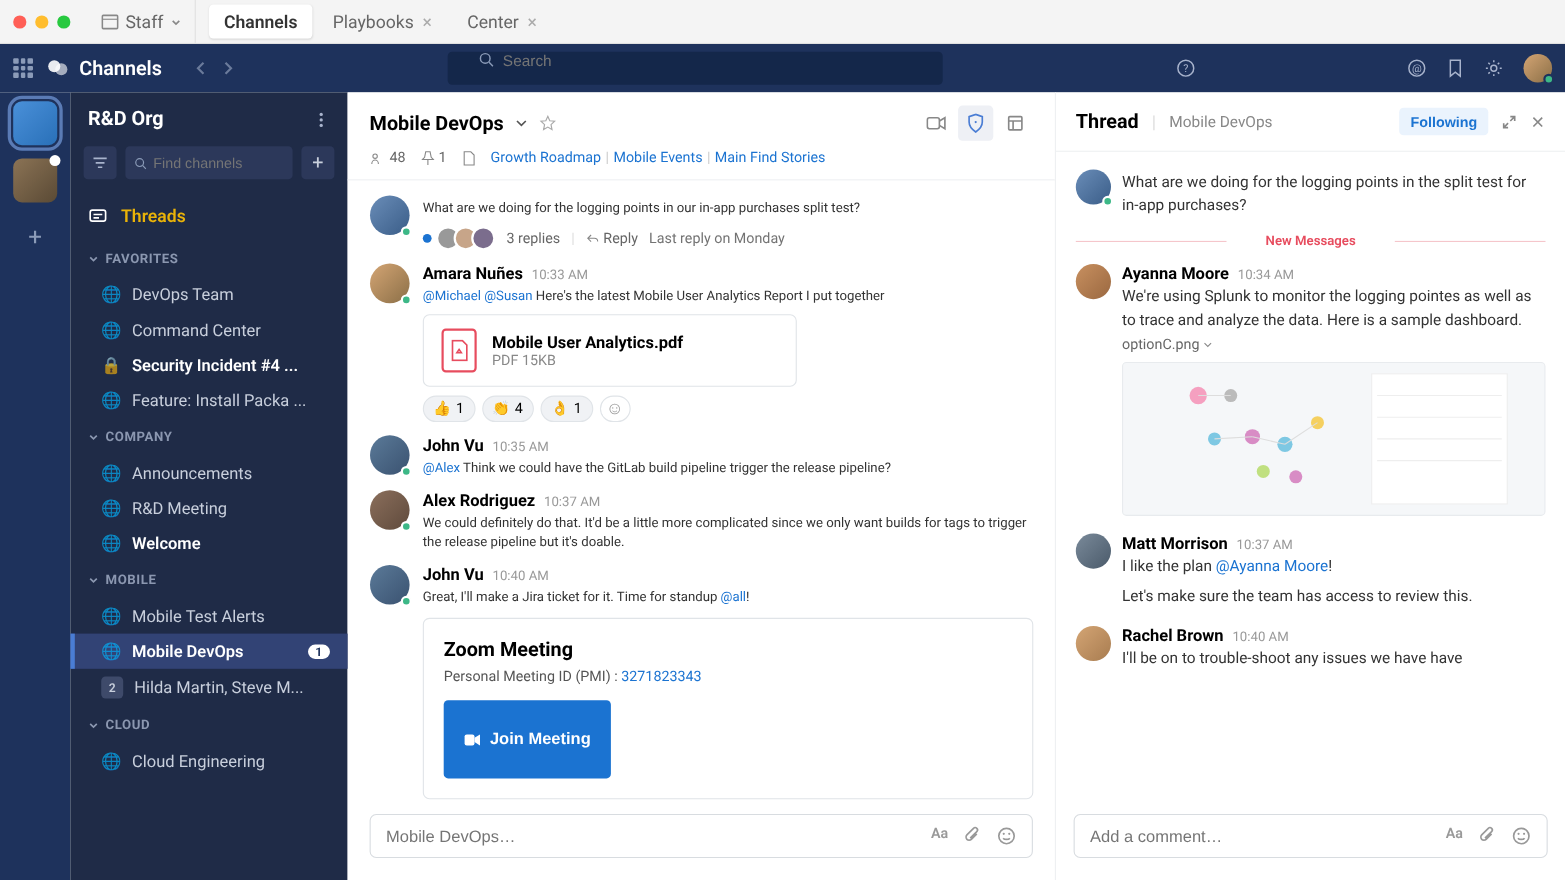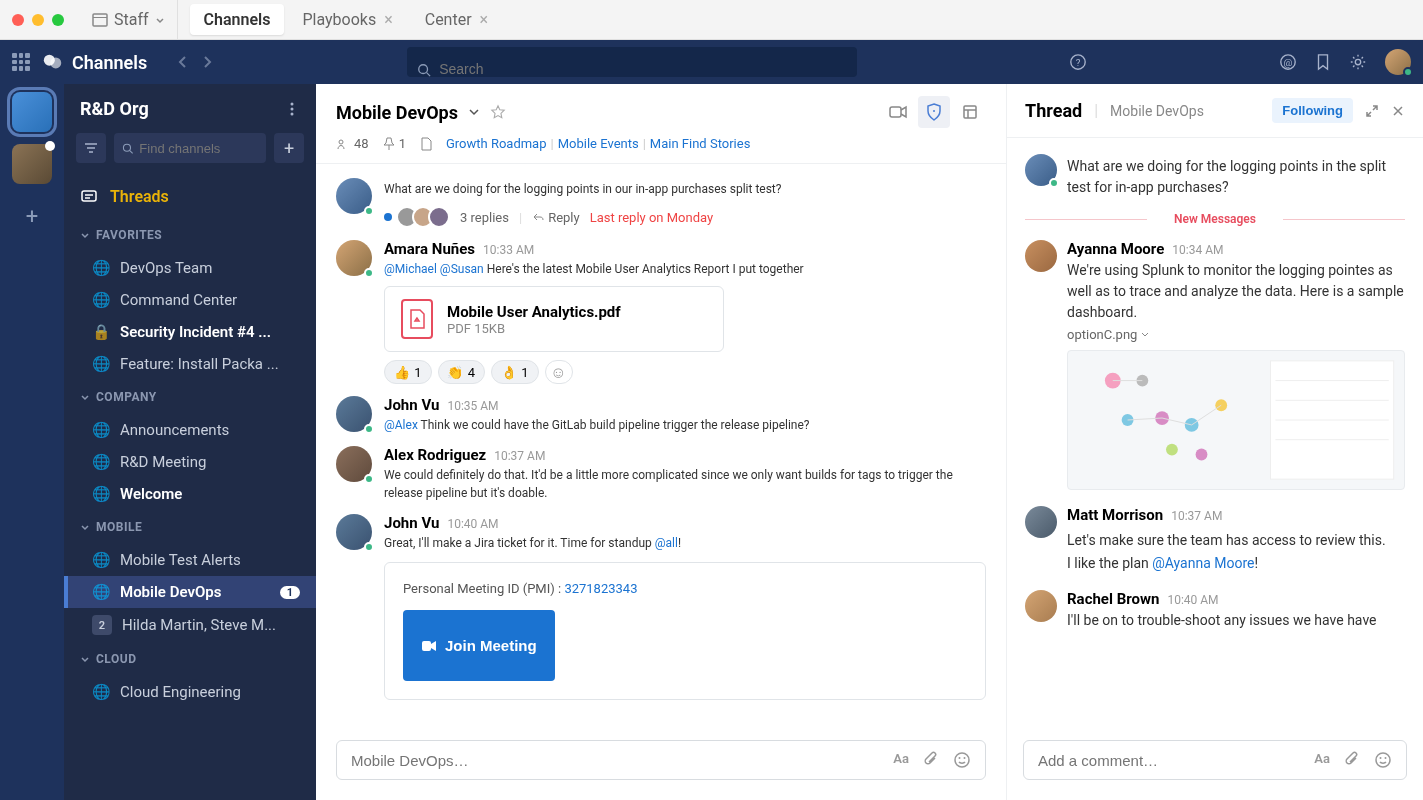--- a/index.html
+++ b/index.html
@@ -18,21 +18,21 @@
 .tab.active { background: #fff; box-shadow: 0 1px 2px rgba(0,0,0,0.1); color: #333; font-weight: 600; }
 .tab-close { color: #aaa; }
 
 
 .global-header { height: 44px; background: #1e325c; display: flex; align-items: center; padding: 0 12px; color: #fff; }
 .gh-left { display: flex; align-items: center; gap: 12px; }
 .gh-apps { width: 18px; height: 18px; display: grid; grid-template-columns: repeat(3,1fr); gap: 2px; cursor: pointer; }
 .gh-apps div { background: #8b9bb8; border-radius: 1px; }
 .gh-brand { display: flex; align-items: center; gap: 8px; font-size: 18px; font-weight: 600; }
 .gh-nav-arrows { display: flex; gap: 8px; margin-left: 16px; color: #6a7a9a; }
-.gh-search { flex: 1; max-width: 450px; margin: 0 auto; background: #14274a; border-radius: 4px; height: 30px; display: flex; align-items: flex-end; padding: 0 10px; gap: 8px; }
+.gh-search { flex: 1; max-width: 450px; margin: 0 auto; background: #14274a; border-radius: 4px; height: 30px; display: flex; align-items: flex-start; padding: 0 28px; gap: 8px; }
 .gh-search input { background: transparent; border: none; color: #8b9bb8; outline: none; flex: 1; font-size: 14px; }
 .gh-right { display: flex; align-items: center; gap: 18px; color: #a8b3cc; }
 .avatar-small { width: 26px; height: 26px; border-radius: 50%; background: linear-gradient(135deg,#d4a574,#8b6f47); position: relative; }
 .status-dot { width: 10px; height: 10px; border-radius: 50%; background: #3db887; border: 2px solid #1e325c; position: absolute; bottom: -2px; right: -2px; }
 
 
 .app-body { display: flex; height: calc(100vh - 84px); }
 
 
 .server-rail { width: 64px; background: #1e325c; display: flex; flex-direction: column; align-items: center; padding-top: 8px; gap: 12px; }
@@ -106,21 +106,21 @@
 .meeting-id { font-size: 13px; color: #555; }
 .meeting-id a { color: #1b73d1; text-decoration: none; }
 .join-btn { background: #1b73d1; color: #fff; border: none; border-radius: 4px; padding: 27px 18px; font-size: 15px; font-weight: 600; margin-top: 14px; display: flex; align-items: center; gap: 8px; cursor: pointer; }
 
 
 .compose { margin: 12px 20px 20px; border: 1px solid #d8dce0; border-radius: 6px; padding: 10px 14px; display: flex; align-items: center; }
 .compose input { flex: 1; border: none; outline: none; font-size: 15px; }
 .compose-icons { display: flex; gap: 14px; color: #999; }
 
 
-.thread-panel { width: 417px; background: #fff; border-left: 1px solid #eef0f2; display: flex; flex-direction: column; }
+.thread-panel { width: 464px; background: #fff; border-left: 1px solid #eef0f2; display: flex; flex-direction: column; }
 .thread-header { padding: 14px 18px; display: flex; align-items: center; gap: 12px; border-bottom: 1px solid #eef0f2; }
 .thread-title { font-size: 18px; font-weight: 700; }
 .thread-sub { font-size: 14px; color: #888; }
 .following-btn { background: #eaf3fd; color: #1b73d1; border: none; border-radius: 4px; padding: 5px 10px; font-size: 13px; font-weight: 600; margin-left: auto; cursor: pointer; }
 .thread-icons { display: flex; gap: 12px; color: #888; }
 .thread-messages { flex: 1; overflow-y: auto; padding: 8px 0; }
 .thread-msg { display: flex; gap: 10px; padding: 8px 18px; }
 .thread-msg .msg-avatar { width: 32px; height: 32px; }
 .thread-msg .msg-text { font-size: 14px; }
 .new-messages-divider { text-align: center; color: #e74c5e; font-size: 12px; font-weight: 600; position: relative; margin: 6px 18px; }
@@ -429,21 +429,21 @@
                 <div style="background:#7b6d8d"></div>
               </div>
             <span class="thread-replies">3 replies</span>
             <span style="color:#ddd">|</span>
             <span class="reply-link">
                 <svg width="12" height="12" viewBox="0 0 12 12">
                   <path d="M5 3L2 6l3 3M2 6h6c2 0 3 1 3 3" stroke="#888" fill="none"></path>
                 </svg>
                 <span>Reply</span>
               </span>
-            <span style="color:#ef4444">Last reply on Monday</span>
+            <span style="color:#737373">Last reply on Monday</span>
           </div>
         </div>
       </div>
 
       <div class="msg">
         <div class="msg-avatar" style="background:linear-gradient(135deg,#d4a574,#8b6f47)">
             <div class="status-dot"></div>
           </div>
         <div class="msg-body">
           <div class="msg-head">
@@ -510,20 +510,21 @@
         <div class="msg-avatar" style="background:linear-gradient(135deg,#5b7a99,#3a5270)">
             <div class="status-dot"></div>
           </div>
         <div class="msg-body">
           <div class="msg-head">
               <span class="msg-author">John Vu</span>
               <span class="msg-time">10:40 AM</span>
             </div>
           <div class="msg-text"><span>Great, I'll make a Jira ticket for it. Time for standup </span><span class="mention">@all</span><span>!</span></div>
           <div class="meeting-card">
+            <div class="meeting-title">Zoom Meeting</div>
             <div class="meeting-id"><span>Personal Meeting ID (PMI) : </span><a href="#">3271823343</a></div>
             <button class="join-btn">
                 <svg width="16" height="14" viewBox="0 0 16 14">
                   <rect x="1" y="2" width="9" height="10" rx="2" fill="#fff"></rect>
                   <path d="M10 5l5-3v10l-5-3" fill="#fff"></path>
                 </svg>
                 <span>Join Meeting</span>
               </button>
           </div>
         </div>
@@ -613,22 +614,22 @@
         </div>
       </div>
 
       <div class="thread-msg">
         <div class="msg-avatar" style="background:linear-gradient(135deg,#7a8a9a,#4a5a6a)"></div>
         <div class="msg-body">
           <div class="msg-head">
               <span class="msg-author">Matt Morrison</span>
               <span class="msg-time">10:37 AM</span>
             </div>
+          <div class="msg-text"><span>I like the plan </span><span class="mention">@Ayanna Moore</span><span>!</span></div>
           <div class="msg-text" style="margin-top:6px">Let's make sure the team has access to review this.</div>
-          <div class="msg-text"><span>I like the plan </span><span class="mention">@Ayanna Moore</span><span>!</span></div>
         </div>
       </div>
 
       <div class="thread-msg">
         <div class="msg-avatar" style="background:linear-gradient(135deg,#d4a574,#a87c50)"></div>
         <div class="msg-body">
           <div class="msg-head">
               <span class="msg-author">Rachel Brown</span>
               <span class="msg-time">10:40 AM</span>
             </div>

